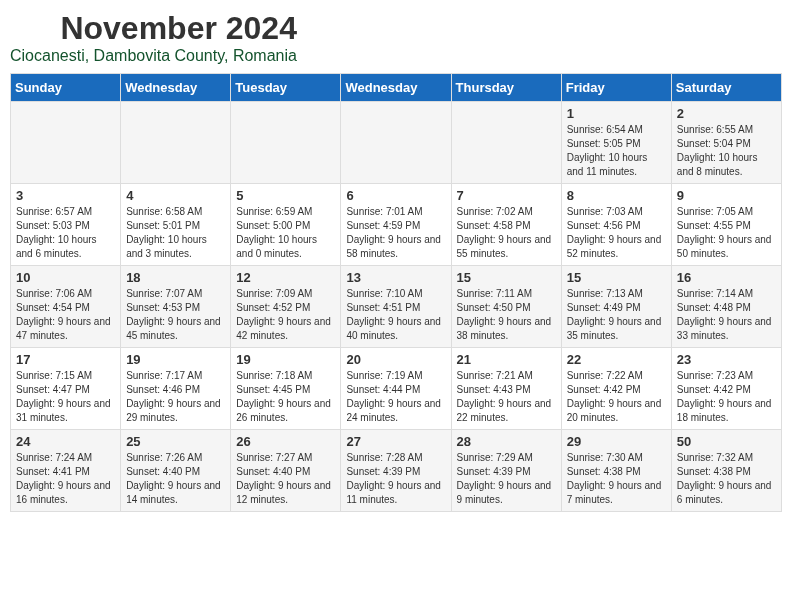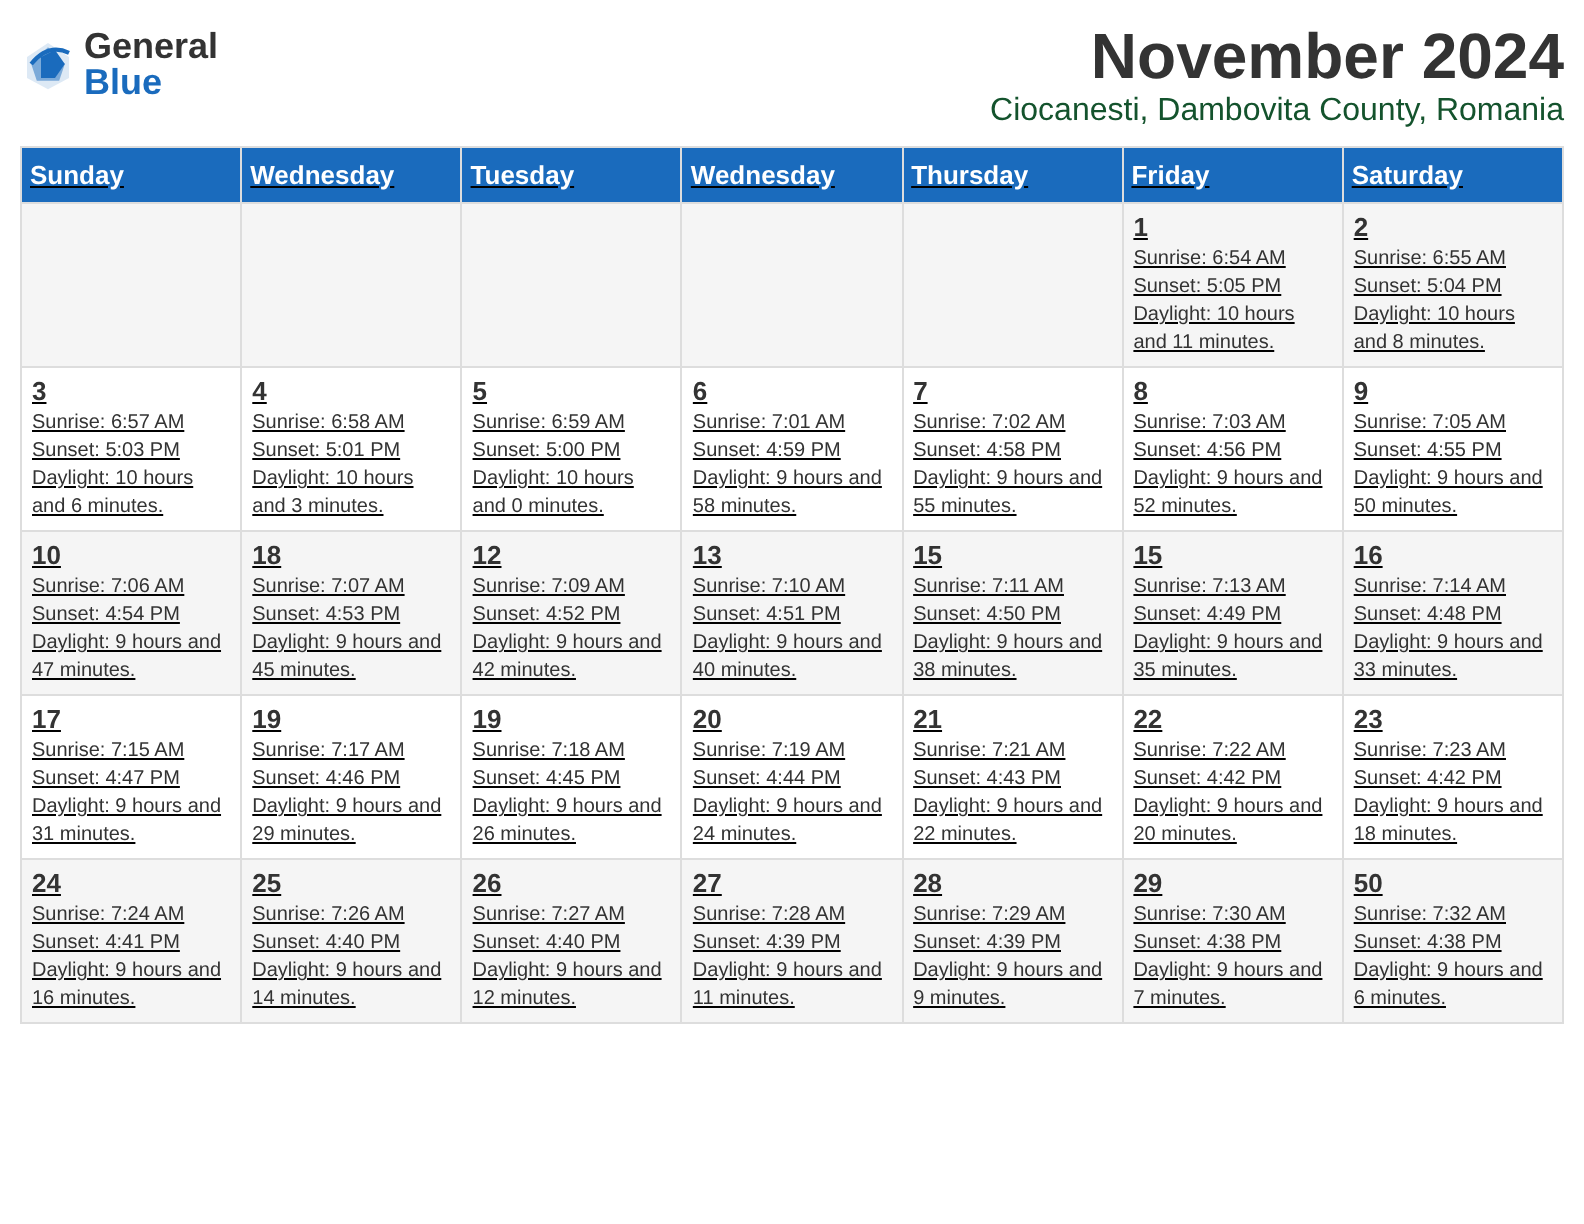--- a/index.html
+++ b/index.html
@@ -44,21 +44,20 @@
       color: #333;
     }
     .location-title {
       font-size: 16px;
       color: #14532d;
     }
     .calendar {
       width: 100%;
       border-collapse: collapse;
       font-size: 11px;
-      text-decoration: underline;
     }
     .calendar th {
       background-color: #1a6bbd;
       color: #fff;
       padding: 6px 4px;
       text-align: left;
       font-size: 13px;
       font-weight: bold;
       border: 1px solid #ddd;
     }
@@ -92,32 +91,20 @@
       background: #fff !important;
     }
     .calendar tr:nth-child(odd) td.empty-cell {
       background: #f5f5f5 !important;
     }
   </style>
 </head>
 <body>
 
 <div class="header">
-  <div class="logo">
-    <svg class="logo-icon" viewBox="0 0 40 40">
-      <polygon points="20,5 35,15 35,30 20,38 5,30 5,15" fill="#1a6bbd" opacity="0.15"></polygon>
-      <path d="M8,20 Q20,5 35,12" stroke="#1a6bbd" stroke-width="3" fill="none"></path>
-      <path d="M20,8 L32,20 L28,32 L12,32 L8,20 Z" fill="#1a6bbd" opacity="0.5"></path>
-      <path d="M15,15 L25,10 L32,20 L25,30 L15,30 Z" fill="#1a6bbd"></path>
-    </svg>
-    <div class="logo-text">
-      <span class="logo-general">General</span>
-      <span class="logo-blue">Blue</span>
-    </div>
-  </div>
   <div class="title-section">
     <div class="month-title">November 2024</div>
     <div class="location-title">Ciocanesti, Dambovita County, Romania</div>
   </div>
 </div>
 
 <table class="calendar">
   <thead>
     <tr>
     <th>Sunday</th>

